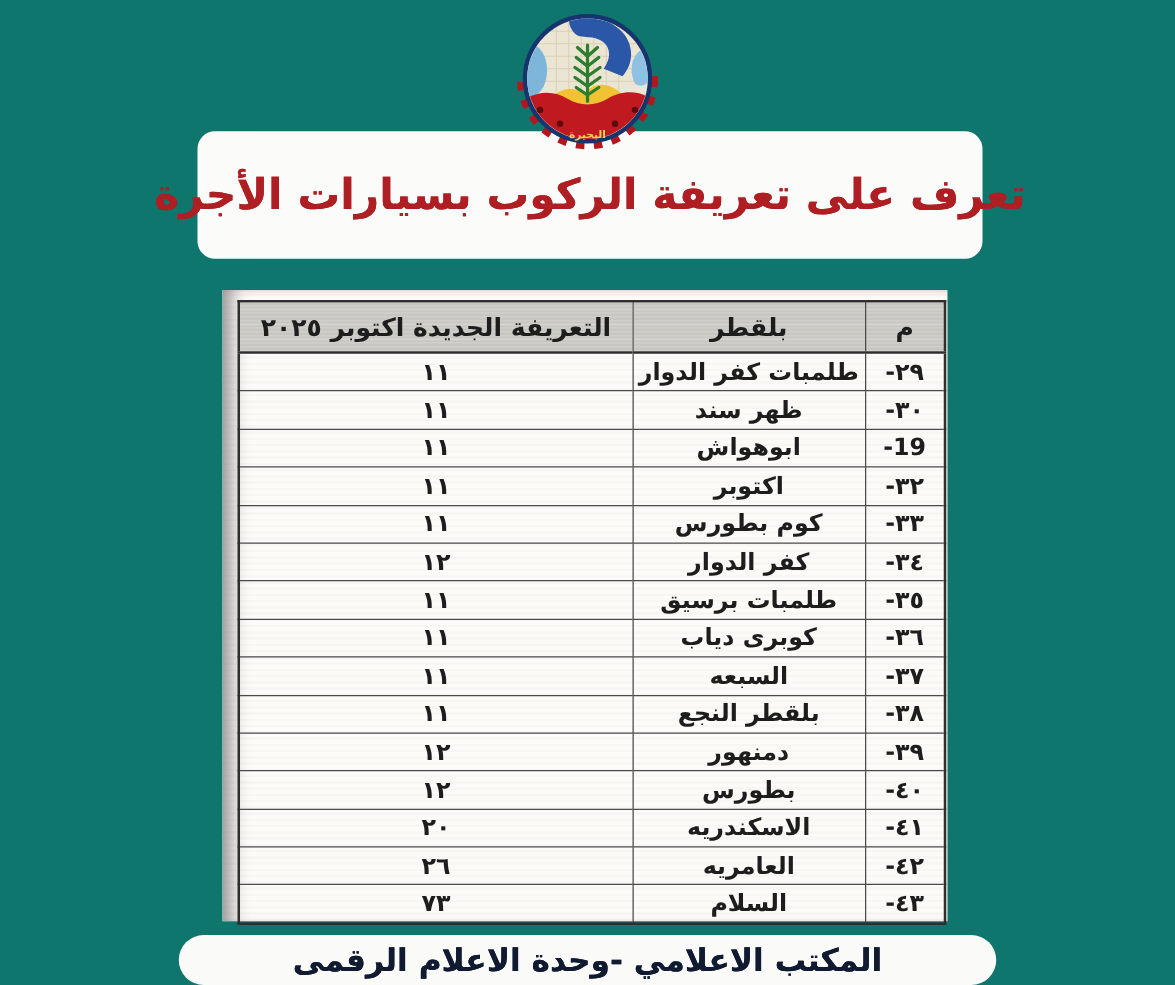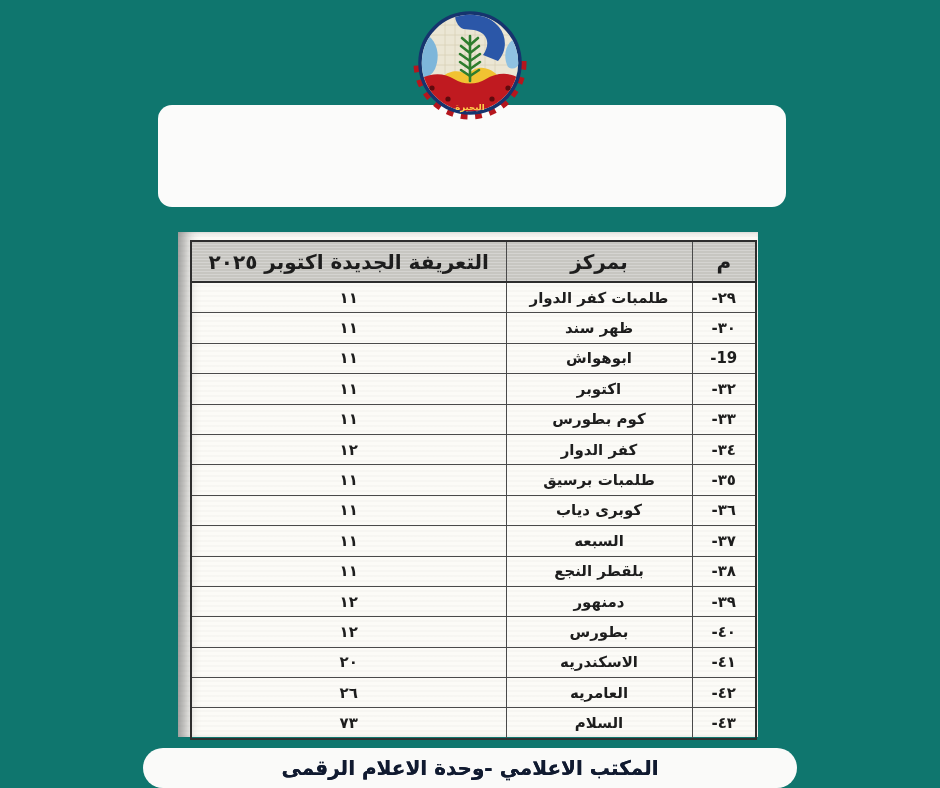--- a/index.html
+++ b/index.html
@@ -35,34 +35,34 @@
   table.tariff th,table.tariff td{
     border:1.4px solid #4a4a4a;text-align:center;padding:0;
     font-weight:bold;color:#1d1d1d;overflow:hidden;white-space:nowrap;
   }
   table.tariff thead th{
     height:39px;font-size:20px;
     background:#c7c6c1;
     background-image:repeating-linear-gradient(0deg,rgba(255,255,255,.25) 0 1px,rgba(0,0,0,0) 1px 3px);
     border-bottom:2px solid #2e2e2e;
   }
-  table.tariff tbody td{height:29.4px;font-size:15px;}
+  table.tariff tbody td{height:29.4px;font-size:19px;}
   col.c-index{width:64px;}
   col.c-route{width:186px;}
   col.c-fare{width:315px;}
   td.c-fare{padding-left:0;padding-right:120px;letter-spacing:1px;}
   th.c-fare{padding-right:42px;}
   
   .footer{
     position:absolute;left:143px;top:748px;width:654px;height:40px;
     background:#fafaf9;border-radius:22px;z-index:2;
     display:flex;align-items:center;justify-content:center;
   }
   .footer-text{
-    direction:rtl;color:#101a30;font-weight:bold;font-size:20px;white-space:nowrap;
+    direction:rtl;color:#101a30;font-weight:bold;font-size:25px;white-space:nowrap;
     text-shadow:0 0 .5px #101a30;
   }
 </style>
 </head>
 <body>
 
 <div class="canvas">
 
   <div class="logo-wrap">
     <svg viewBox="0 0 120 120" width="120" height="120">
@@ -107,33 +107,34 @@
           <path d="M60,58 L50,51 M60,58 L70,51"></path>
           <path d="M60,66 L50,59 M60,66 L70,59"></path>
           <path d="M60,73 L51,67 M60,73 L69,67"></path>
         </g>
       </g>
       <text x="60" y="107" text-anchor="middle" font-size="8.5" font-weight="bold" fill="#ffd34d">البحيرة</text>
     </svg>
   </div>
 
   <div class="title-banner">
+    <div class="title-line">تعرف على تعريفة الركوب بسيارات الأجرة</div>
   </div>
 
   <div class="scan">
     <table class="tariff">
       <colgroup>
         <col class="c-index">
         <col class="c-route">
         <col class="c-fare">
       </colgroup>
       <thead>
         <tr>
           <th class="c-index">م</th>
-          <th class="c-route">بمركز</th>
+          <th class="c-route">بلقطر</th>
           <th class="c-fare">التعريفة الجديدة اكتوبر ٢٠٢٥</th>
         </tr>
       </thead>
       <tbody>
           <tr>
             <td class="c-index">٢٩-</td>
             <td class="c-route">طلمبات كفر الدوار</td>
             <td class="c-fare">١١</td>
           </tr>
           <tr>

